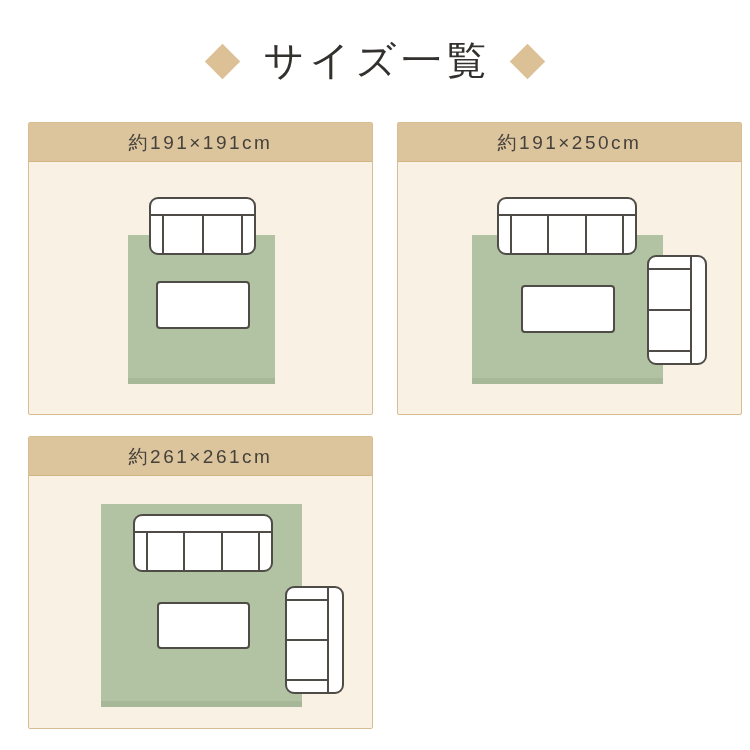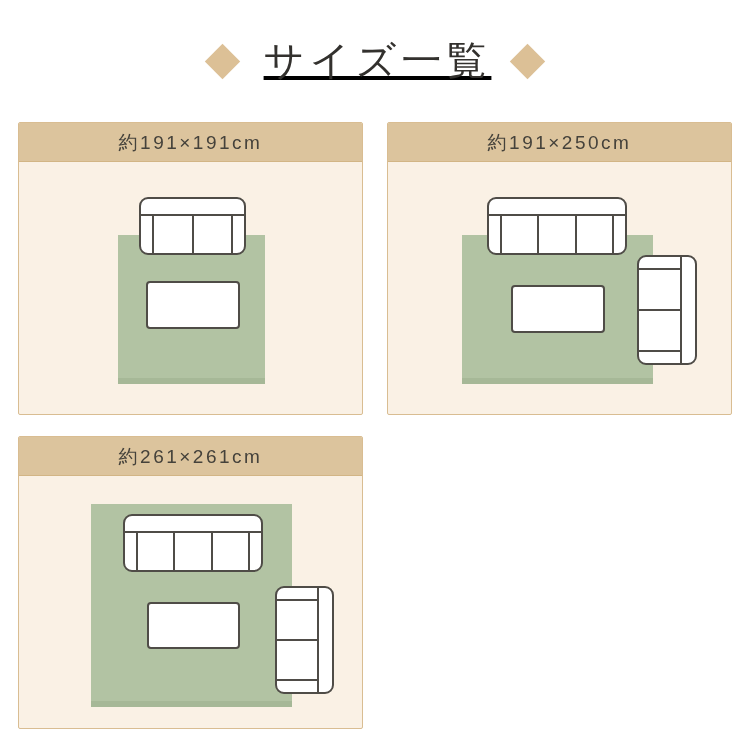--- a/index.html
+++ b/index.html
@@ -3,35 +3,35 @@
 <meta charset="utf-8">
 <style>
   html,body{margin:0;padding:0;}
   body{
     width:750px;height:750px;background:#ffffff;
     font-family:"Liberation Sans",sans-serif;
     position:relative;overflow:hidden;
   }
   
   .title-row{
-    height:122px;display:flex;align-items:center;justify-content:center;gap:24px;text-decoration:underline;
+    height:122px;display:flex;align-items:center;justify-content:center;gap:24px;
   }
   .diamond{
     width:25px;height:25px;background:#dcc096;transform:rotate(45deg);
     flex:0 0 auto;
   }
   .main-title{
     font-family:"Liberation Serif","DejaVu Serif",serif;
     font-size:40px;letter-spacing:5px;color:#33312e;font-weight:500;
     line-height:1;padding-left:5px;
   }
   
   .grid{
     display:grid;grid-template-columns:345px 345px;gap:21px 24px;
-    padding:0 18px;
+    padding:0 28px;
   }
   .panel{
     position:relative;height:293px;background:#faf1e5;
     border:1px solid #d9bd92;border-radius:2px;box-sizing:border-box;
     overflow:hidden;
   }
   .panel-header{
     height:38px;background:#dcc49d;border-bottom:1px solid #d2b585;
     display:flex;align-items:center;justify-content:center;
   }

